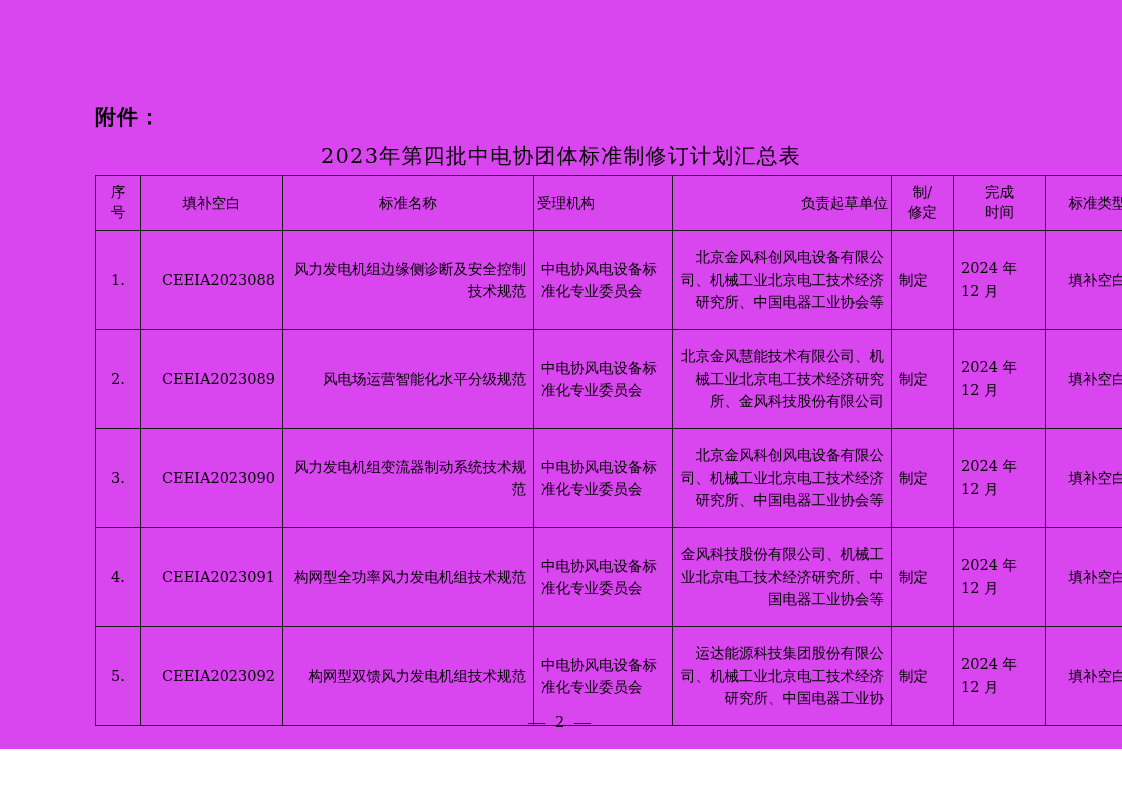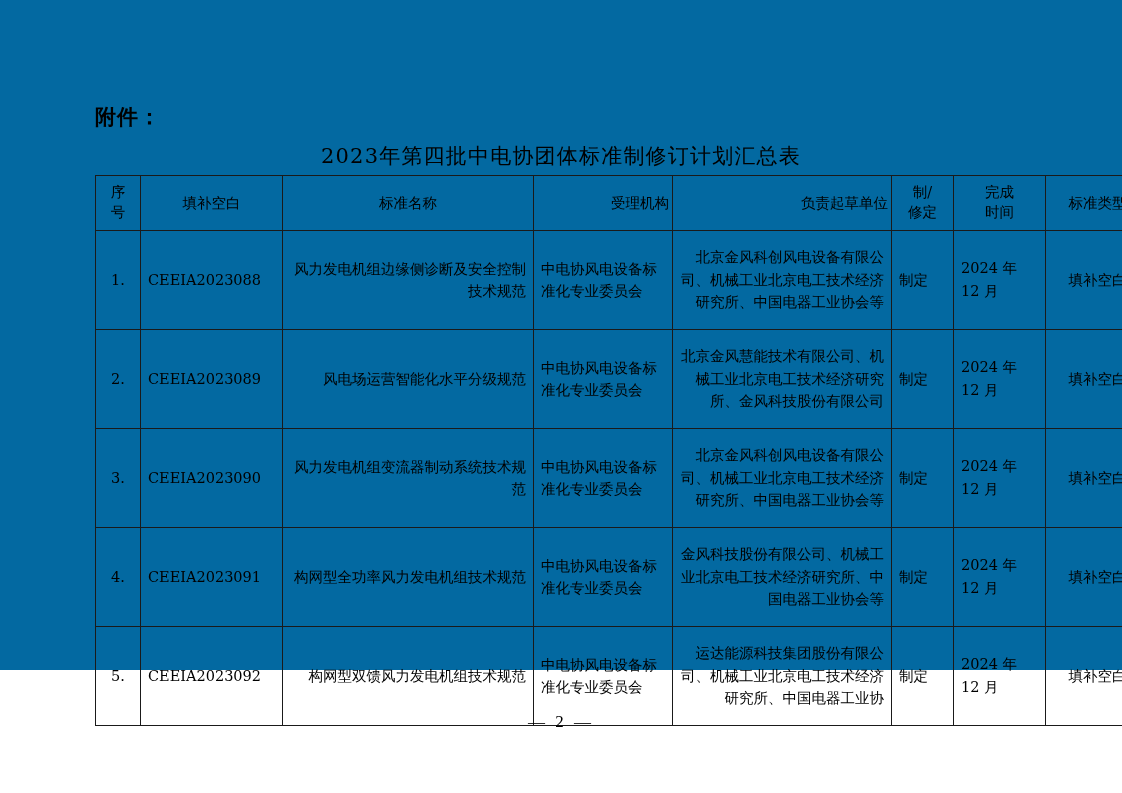--- a/index.html
+++ b/index.html
@@ -12,22 +12,22 @@
     background: #ffffff;
     font-family: "Liberation Serif", "DejaVu Serif", serif;
     color: #000000;
     position: relative;
     overflow: hidden;
   }
   .page {
     position: absolute;
     left: 0; top: 0;
     width: 1122px;
-    height: 670px;
-    background: #0369a1;
+    height: 749px;
+    background: #d946ef;
   }
   .attachment-label {
     position: absolute;
     left: 95px;
     top: 103px;
     font-size: 21px;
     font-weight: bold;
     letter-spacing: 1px;
     font-family: "DejaVu Serif", "Liberation Serif", serif;
   }
@@ -61,21 +61,21 @@
     vertical-align: middle;
     font-family: "DejaVu Serif", "Liberation Serif", serif;
     font-weight: normal;
   }
   table.plan thead td {
     text-align: center;
     height: 46px;
     padding: 4px 3px;
   }
   .c-idx { width: 38px; text-align: center; }
-  .c-code { width: 135px; text-align: left; font-family: "Liberation Serif", serif; font-size: 15px; }
+  .c-code { width: 135px; text-align: right; font-family: "Liberation Serif", serif; font-size: 15px; }
   .c-name { width: 244px; text-align: right; }
   .c-org  { width: 132px; text-align: left; }
   .c-draft{ width: 212px; text-align: right; }
   .c-type { width: 55px; text-align: left; }
   .c-time { width: 85px; }
   .c-cat  { width: 97px; text-align: center; }
 
   .row-body td { height: 86px; }
   .two-line {
     display: block;
@@ -108,21 +108,21 @@
   <div class="table-wrap">
     <table class="plan">
       <thead>
         <tr>
           <td class="c-idx">
             <span class="head-stack">序</span>
             <span class="head-stack">号</span>
           </td>
           <td class="c-code">填补空白</td>
           <td class="c-name" style="text-align:center;">标准名称</td>
-          <td class="c-org" style="text-align:right;">受理机构</td>
+          <td class="c-org" style="text-align:left;">受理机构</td>
           <td class="c-draft" style="text-align:right;">负责起草单位</td>
           <td class="c-type">
             <span class="head-stack">制/</span>
             <span class="head-stack">修定</span>
           </td>
           <td class="c-time">
             <span class="head-stack">完成</span>
             <span class="head-stack">时间</span>
           </td>
           <td class="c-cat">标准类型</td>

